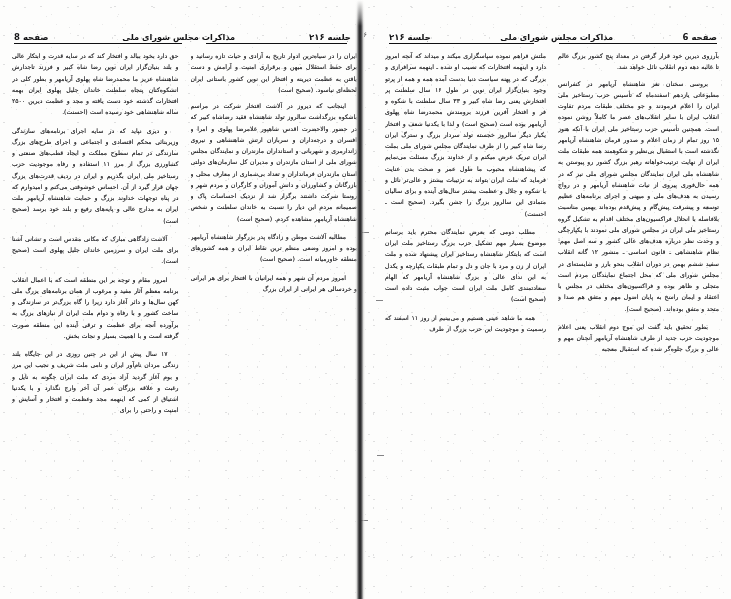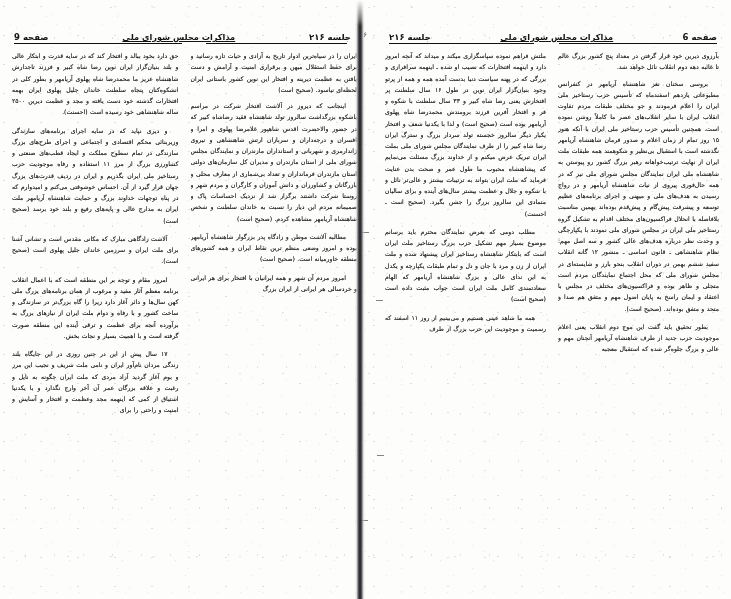--- a/index.html
+++ b/index.html
@@ -52,21 +52,21 @@
   .head{
     position:absolute;top:22px;height:20px;
     display:flex;align-items:flex-end;
     font-size:8.5px;font-weight:bold;color:#141416;
     white-space:nowrap;
   }
   .page-left .head{left:16px;right:14px;}
   .page-right .head{left:14px;right:22px;}
   .head .slot{display:flex;align-items:flex-end;}
   .head .slot.start{flex:0 0 auto;}
-  .head .slot.mid{flex:1 1 auto;justify-content:center;text-decoration:underline;}
+  .head .slot.mid{flex:1 1 auto;justify-content:center;}
   .head .slot.end{flex:0 0 auto;}
   .head-title{font-size:8.2px;letter-spacing:.1px;}
   .head-rule{
     position:absolute;height:0;border-top:1.6px solid #101012;
   }
   .page-left  .head-rule.r-a{left:16px;width:145px;top:43px;}
   .page-left  .head-rule.r-b{left:186px;right:14px;top:43px;}
   .page-right .head-rule.r-a{left:14px;width:168px;top:43px;}
   .page-right .head-rule.r-b{left:206px;right:26px;top:43px;}
   .folio-mark{
@@ -130,21 +130,21 @@
 
     <div class="margin-tick" style="left:3px;top:300px"></div>
     <div class="margin-tick" style="left:4px;top:455px"></div>
   </div>
 
   <div class="page page-right">
 
     <div class="head">
       <span class="slot start">جلسه ۲۱۶</span>
       <span class="slot mid head-title">مذاکرات مجلس شورای ملی</span>
-      <span class="slot end">صفحه 9</span>
+      <span class="slot end">صفحه 8</span>
     </div>
     <div class="head-rule r-a"></div>
     <div class="head-rule r-b"></div>
     <div class="folio-mark">۶</div>
 
     <div class="cols">
       <div class="col">
         <p>ایران را در سیاه‌ترین ادوار تاریخ به آزادی و حیات تازه رسانید و برای حفظ استقلال میهن و برقراری امنیت و آرامش و دست یافتن به عظمت دیرینه و افتخار این نوین کشور باستانی ایران لحظه‌ای نیاسود. (صحیح است)</p>
         <p class="indent">اینجانب که دیروز در آلاشت افتخار شرکت در مراسم باشکوه بزرگداشت سالروز تولد شاهنشاه فقید رضاشاه کبیر که در حضور والاحضرت اقدس شاهپور غلامرضا پهلوی و امرا و افسران و درجه‌داران و سربازان ارتش شاهنشاهی و نیروی ژاندارمری و شهربانی و استانداران مازندران و نمایندگان مجلس شورای ملی از استان مازندران و مدیران کل سازمان‌های دولتی استان مازندران فرمانداران و تعداد بی‌شماری از معارف محلی و بازرگانان و کشاورزان و دانش آموزان و کارگران و مردم شهر و روستا شرکت داشتند برگزار شد از نزدیک احساسات پاک و صمیمانه مردم این دیار را نسبت به خاندان سلطنت و شخص شاهنشاه آریامهر مشاهده کردم. (صحیح است)</p>
         <p class="indent gap-before">مطالبه آلاشت موطن و زادگاه پدر بزرگوار شاهنشاه آریامهر بوده و امروز وضعی منظم ترین نقاط ایران و همه کشورهای منطقه خاورمیانه است. (صحیح است)</p>

